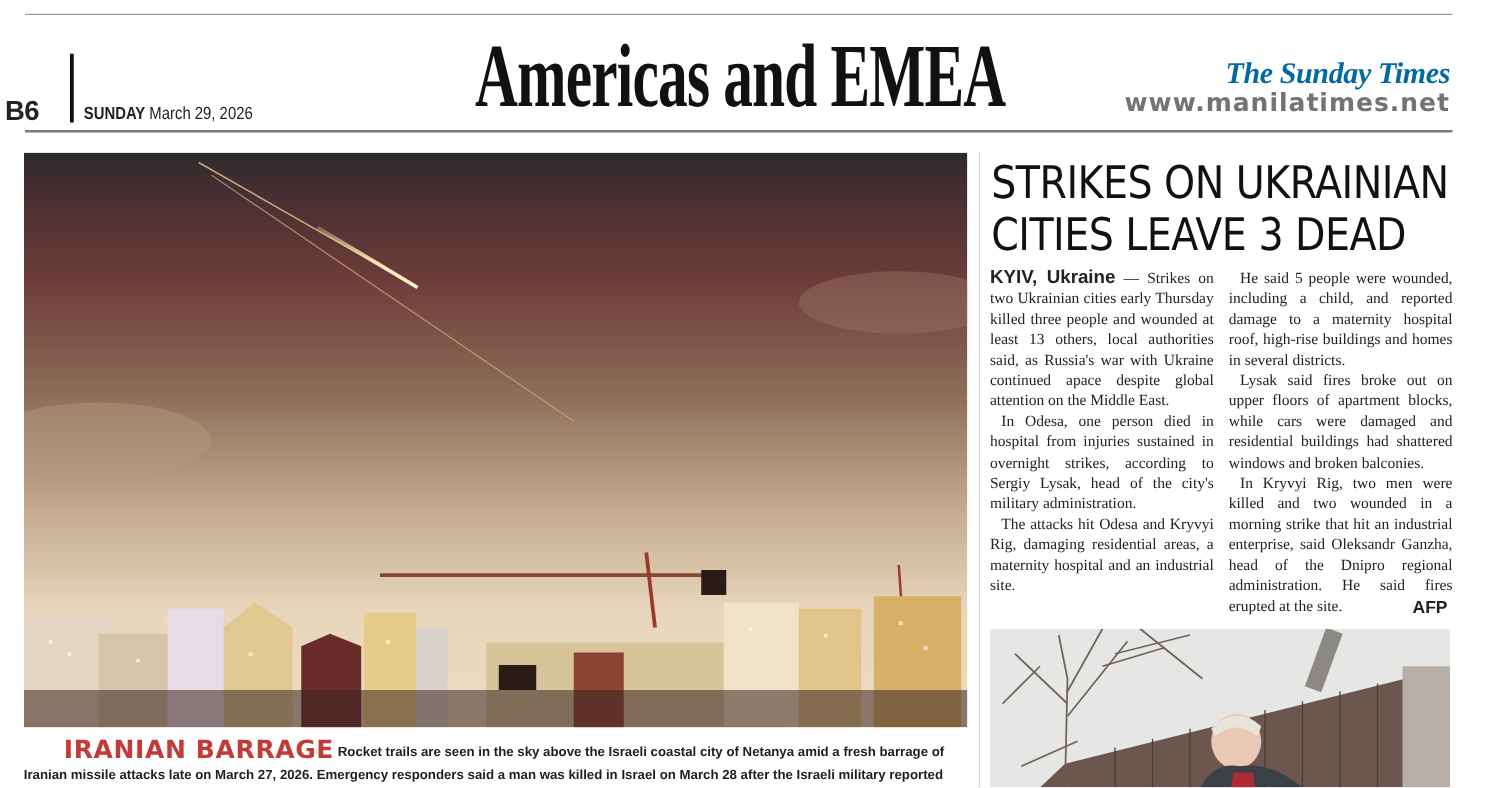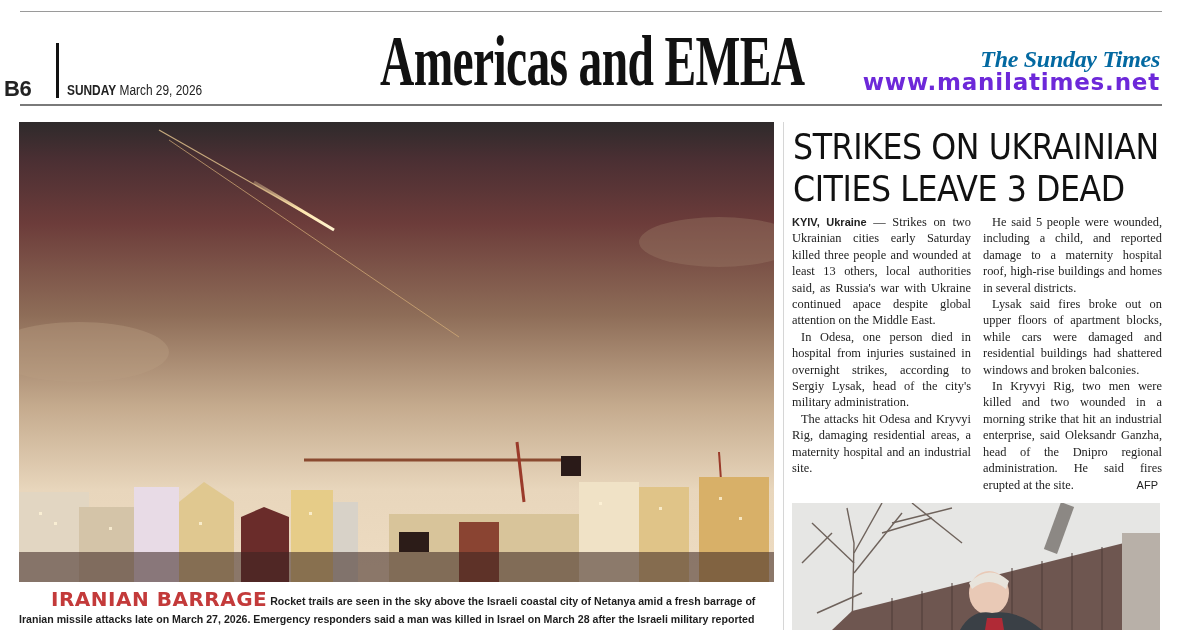--- a/index.html
+++ b/index.html
@@ -11,39 +11,39 @@
 
   .page-num { position: absolute; left: 4px; top: 76px; font-family: "Liberation Sans", sans-serif; font-weight: bold; font-size: 22px; color: #222; letter-spacing: -0.5px; }
   .page-bar { position: absolute; left: 56px; top: 43px; width: 3px; height: 55px; background: #111; }
   .page-day { position: absolute; left: 67px; top: 82px; font-family: "Liberation Sans", sans-serif; font-size: 14px; color: #222; transform: scaleX(0.85); transform-origin: left; white-space: nowrap; }
   .page-day b { font-weight: bold; }
 
   .section-title { position: absolute; left: 380px; top: 20px; font-family: "Liberation Serif", serif; font-weight: bold; font-size: 72px; line-height: 82px; color: #111; transform: scaleX(0.66); transform-origin: left top; white-space: nowrap; letter-spacing: -1px; }
 
   .brand { position: absolute; right: 40px; top: 46px; text-align: right; }
   .brand-name { font-family: "Liberation Serif", serif; font-weight: bold; font-size: 24px; line-height: 26px; color: #0369a1; font-style: italic; letter-spacing: -0.3px; }
-  .brand-url { font-family: "DejaVu Sans", sans-serif; font-weight: bold; font-size: 23px; line-height: 20px; color: #6d28d9; letter-spacing: 0.8px; }
+  .brand-url { font-family: "DejaVu Sans", sans-serif; font-weight: bold; font-size: 20px; line-height: 20px; color: #737373; letter-spacing: 0.8px; }
 
   .photo { position: absolute; left: 19px; top: 122px; width: 755px; height: 460px; overflow: hidden; }
   .photo svg { display: block; }
 
   .col-divider { position: absolute; left: 783px; top: 122px; width: 1px; height: 508px; background: #d6d6d6; }
 
   .caption { position: absolute; left: 19px; top: 590px; width: 760px; font-family: "Liberation Sans", sans-serif; font-size: 10.6px; line-height: 18px; color: #1e1e1e; font-weight: bold; }
   .caption .kicker { font-family: "DejaVu Sans", sans-serif; font-weight: bold; font-size: 20px; color: #c33a3a; letter-spacing: 0.5px; vertical-align: -1px; margin-left: 32px; }
   .caption .cap-text { transform: scaleX(0.92); }
 
   .headline { position: absolute; left: 793px; top: 126px; width: 380px; font-family: "DejaVu Sans", sans-serif; font-size: 36px; line-height: 42px; color: #111; transform: scaleX(0.88); transform-origin: left top; letter-spacing: -0.5px; white-space: nowrap; }
 
   .article { position: absolute; left: 792px; top: 214px; width: 370px; display: flex; gap: 12px; }
   .article .col { width: 180px; font-family: "Liberation Serif", serif; font-size: 12.4px; line-height: 16.4px; color: #222; text-align: justify; hyphens: auto; }
   .article p { text-indent: 9px; }
   .article p.first { text-indent: 0; }
-  .dateline { font-family: "Liberation Sans", sans-serif; font-weight: bold; font-size: 11px; margin-top: 48px; }
-  .credit { font-family: "Liberation Sans", sans-serif; font-weight: normal; font-size: 11px; float: right; margin-right: 4px; }
+  .dateline { font-family: "Liberation Sans", sans-serif; font-weight: bold; font-size: 15px; margin-top: 48px; }
+  .credit { font-family: "Liberation Sans", sans-serif; font-weight: bold; font-size: 14px; float: right; margin-right: 4px; }
 
   .photo2 { position: absolute; left: 792px; top: 503px; width: 368px; height: 127px; overflow: hidden; }
 </style>
 </head>
 <body>
 
 <div class="top-rule"></div>
 
 <div class="page-num">B6</div>
 <div class="page-bar"></div>
@@ -123,21 +123,21 @@
   <span class="cap-text">Rocket trails are seen in the sky above the Israeli coastal city of Netanya amid a fresh barrage of Iranian missile attacks late on March 27, 2026. Emergency responders said a man was killed in Israel on March 28 after the Israeli military reported missiles fired</span>
 </div>
 
 <div class="headline">
   <div>STRIKES ON UKRAINIAN</div>
   <div>CITIES LEAVE 3 DEAD</div>
 </div>
 
 <div class="article">
   <div class="col">
-    <p class="first"><span class="dateline">KYIV, Ukraine</span> — <span>Strikes on two Ukrainian cities early Saturday killed three people and wounded at least 13 others, local authorities said, as Russia's war with Ukraine continued apace despite global attention on the Middle East.</span></p>
+    <p class="first"><span class="dateline">KYIV, Ukraine</span> — <span>Strikes on two Ukrainian cities early Thursday killed three people and wounded at least 13 others, local authorities said, as Russia's war with Ukraine continued apace despite global attention on the Middle East.</span></p>
     <p>In Odesa, one person died in hospital from injuries sustained in overnight strikes, according to Sergiy Lysak, head of the city's military administration.</p>
     <p>The attacks hit Odesa and Kryvyi Rig, damaging residential areas, a maternity hospital and an industrial site.</p>
   </div>
   <div class="col">
     <p>He said 5 people were wounded, including a child, and reported damage to a maternity hospital roof, high-rise buildings and homes in several districts.</p>
     <p>Lysak said fires broke out on upper floors of apartment blocks, while cars were damaged and residential buildings had shattered windows and broken balconies.</p>
     <p><span>In Kryvyi Rig, two men were killed and two wounded in a morning strike that hit an industrial enterprise, said Oleksandr Ganzha, head of the Dnipro regional administration. He said fires erupted at the site.</span> <span class="credit">AFP</span></p>
   </div>
 </div>
 

